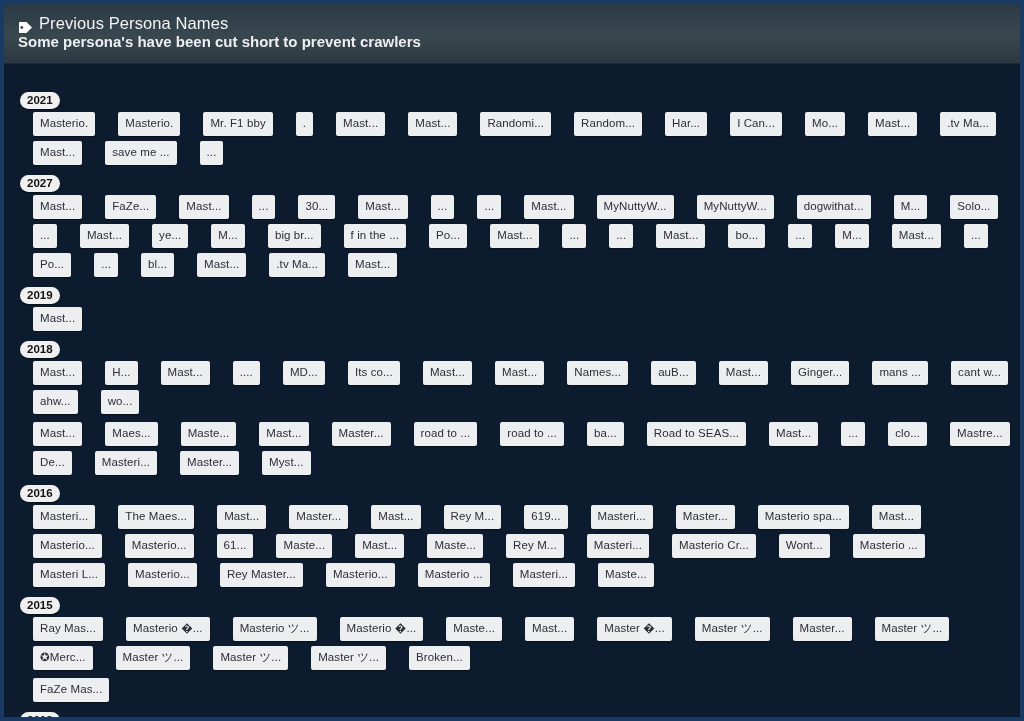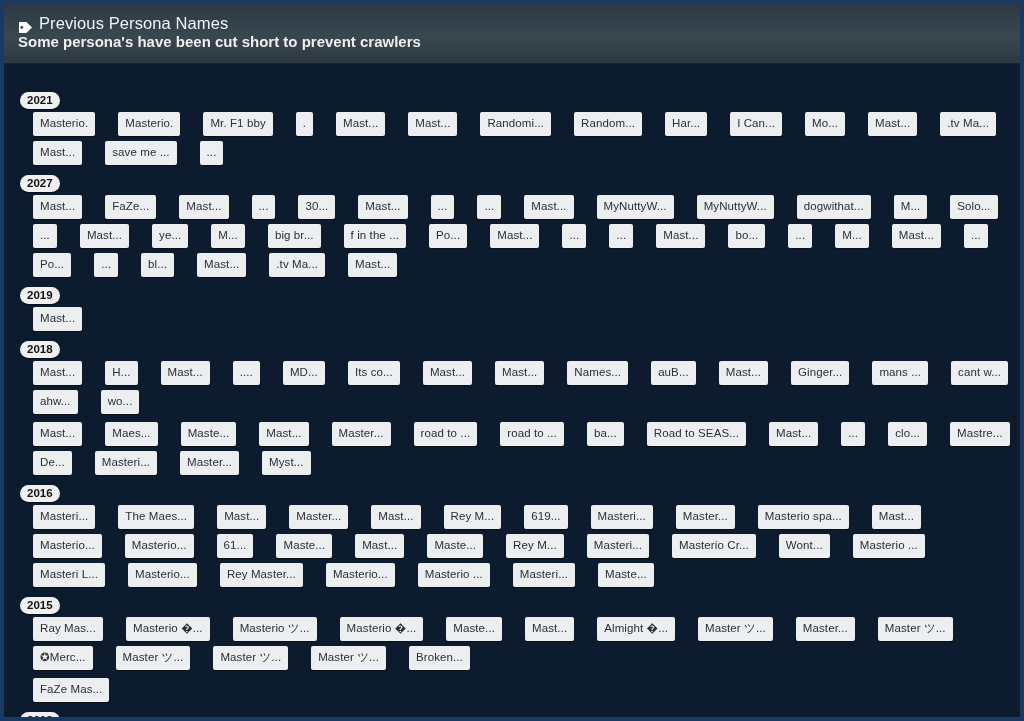--- a/index.html
+++ b/index.html
@@ -264,21 +264,21 @@
       </div>
       <div class="year-block">
         <div class="year-pill-row"><span class="year-pill">2015</span></div>
         <div class="names-row">
           <span class="name-chip">Ray Mas...</span>
           <span class="name-chip">Masterio �...</span>
           <span class="name-chip">Masterio ツ...</span>
           <span class="name-chip">Masterio �...</span>
           <span class="name-chip">Maste...</span>
           <span class="name-chip">Mast...</span>
-          <span class="name-chip">Almight �...</span>
+          <span class="name-chip">Master �...</span>
           <span class="name-chip">Master ツ...</span>
           <span class="name-chip">Master...</span>
           <span class="name-chip">Master ツ...</span>
           <span class="name-chip">✪Merc...</span>
           <span class="name-chip">Master ツ...</span>
           <span class="name-chip">Master ツ...</span>
           <span class="name-chip">Master ツ...</span>
           <span class="name-chip">Broken...</span>
         </div>
       </div>

